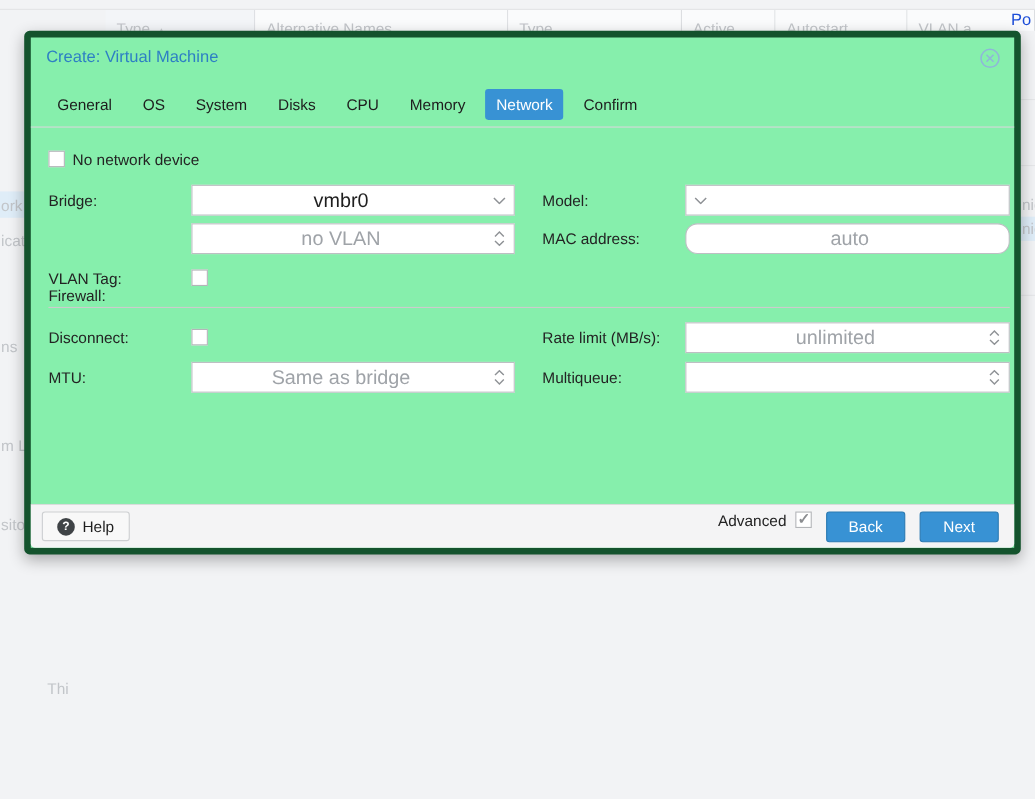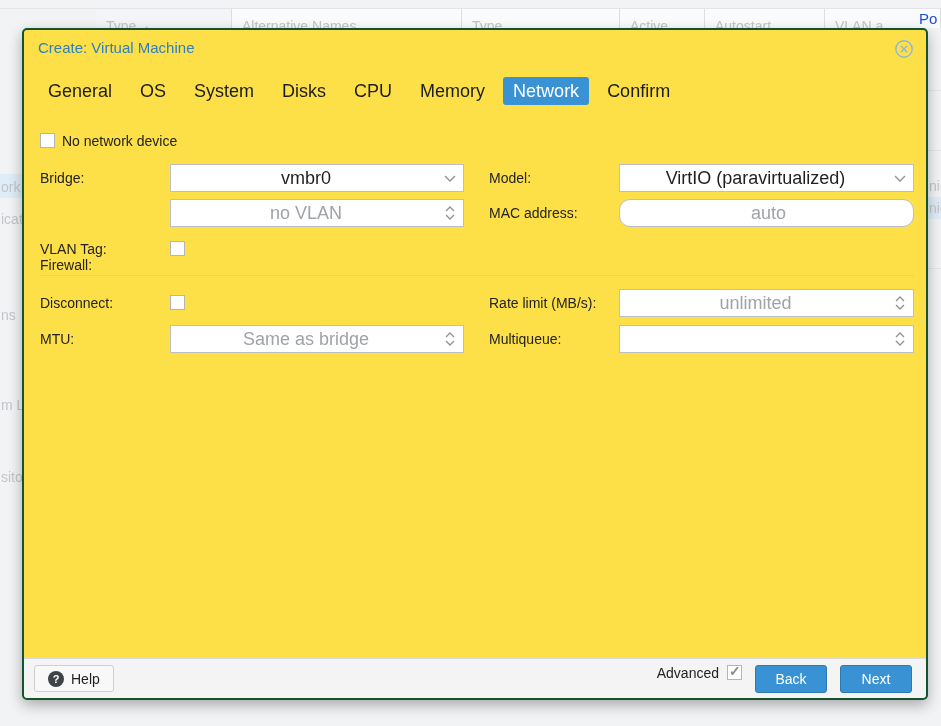--- a/index.html
+++ b/index.html
@@ -17,29 +17,29 @@
   .bg-sort { font-size:9px; margin-left:6px; color:#c6c9cd; }
   .frag { position:absolute; left:1px; font-size:14px; color:#c2c5c9; white-space:nowrap; }
   .frag-band { position:absolute; left:0; width:22px; height:24px; background:#dfedf8; }
   .rfrag { position:absolute; left:929px; font-size:14px; color:#c2c5c9; white-space:nowrap; }
   .rband { position:absolute; left:928px; width:13px; height:22px; background:#dfedf8; }
   .rline { position:absolute; left:928px; width:13px; height:0; border-top:1px solid #e6e7e9; }
   .bg-po { position:absolute; left:919px; top:10px; font-size:15px; color:#1d4ed8; }
 
   
   .dialog {
-    position:absolute; left:22px; top:28px; width:906px; height:672px;
-    background:#fde047; border:2px solid #14532d; border-radius:5px;
+    position:absolute; left:22px; top:28px; width:906px; height:476px;
+    background:#86efac; border:6px solid #14532d; border-radius:5px;
     box-shadow:0 5px 14px rgba(0,0,0,.30);
   }
   .dlg-title { position:absolute; left:14px; top:9px; font-size:15px; color:#2d7fc4; }
   .close-btn { position:absolute; right:12px; top:9px; width:20px; height:20px; cursor:pointer; }
 
   .tabbar { position:absolute; left:14px; top:47px; display:flex; gap:8px; }
-  .tab { padding:5px 10px; font-size:18px; line-height:18px; color:#1d1d1d; border-radius:3px; cursor:pointer; white-space:nowrap; }
+  .tab { padding:5px 10px; font-size:14px; line-height:18px; color:#1d1d1d; border-radius:3px; cursor:pointer; white-space:nowrap; }
   .tab.active { background:#3892d4; color:#fff; }
   .tabbar-line { position:absolute; top:81px; left:0; right:0; border-top:1px solid #d6d7d9; }
 
   .lbl { position:absolute; font-size:14px; color:#232323; height:28px; line-height:28px; white-space:nowrap; }
   .lbl.lcol { left:16px; }
   .lbl.rcol { left:465px; }
 
   .field { position:absolute; height:28px; background:#fff; border:1px solid #bdbfc3; display:flex; align-items:stretch; }
   .field.lcol { left:146px; width:294px; }
   .field.rcol { left:595px; width:295px; }
@@ -128,21 +128,20 @@
     <div class="field lcol" style="top:134px;">
       <input type="text" value="vmbr0" style="">
       <div class="trigger">
         <svg width="12" height="7" viewBox="0 0 12 7">
             <path d="M1 1 L6 6 L11 1" fill="none" stroke="#8f9296" stroke-width="1.4"></path>
           </svg>
       </div>
     </div>
     <div class="lbl rcol" style="top:134px;">Model:</div>
     <div class="field rcol" style="top:134px;">
-      <input type="text" value="VirtIO (paravirtualized)" style="">
       <div class="trigger">
         <svg width="12" height="7" viewBox="0 0 12 7">
             <path d="M1 1 L6 6 L11 1" fill="none" stroke="#8f9296" stroke-width="1.4"></path>
           </svg>
       </div>
     </div>
 
     <div class="lbl lcol" style="top:169px;margin-top:36px;">VLAN Tag:</div>
     <div class="field lcol" style="top:169px;">
       <input type="text" placeholder="no VLAN" style="">

